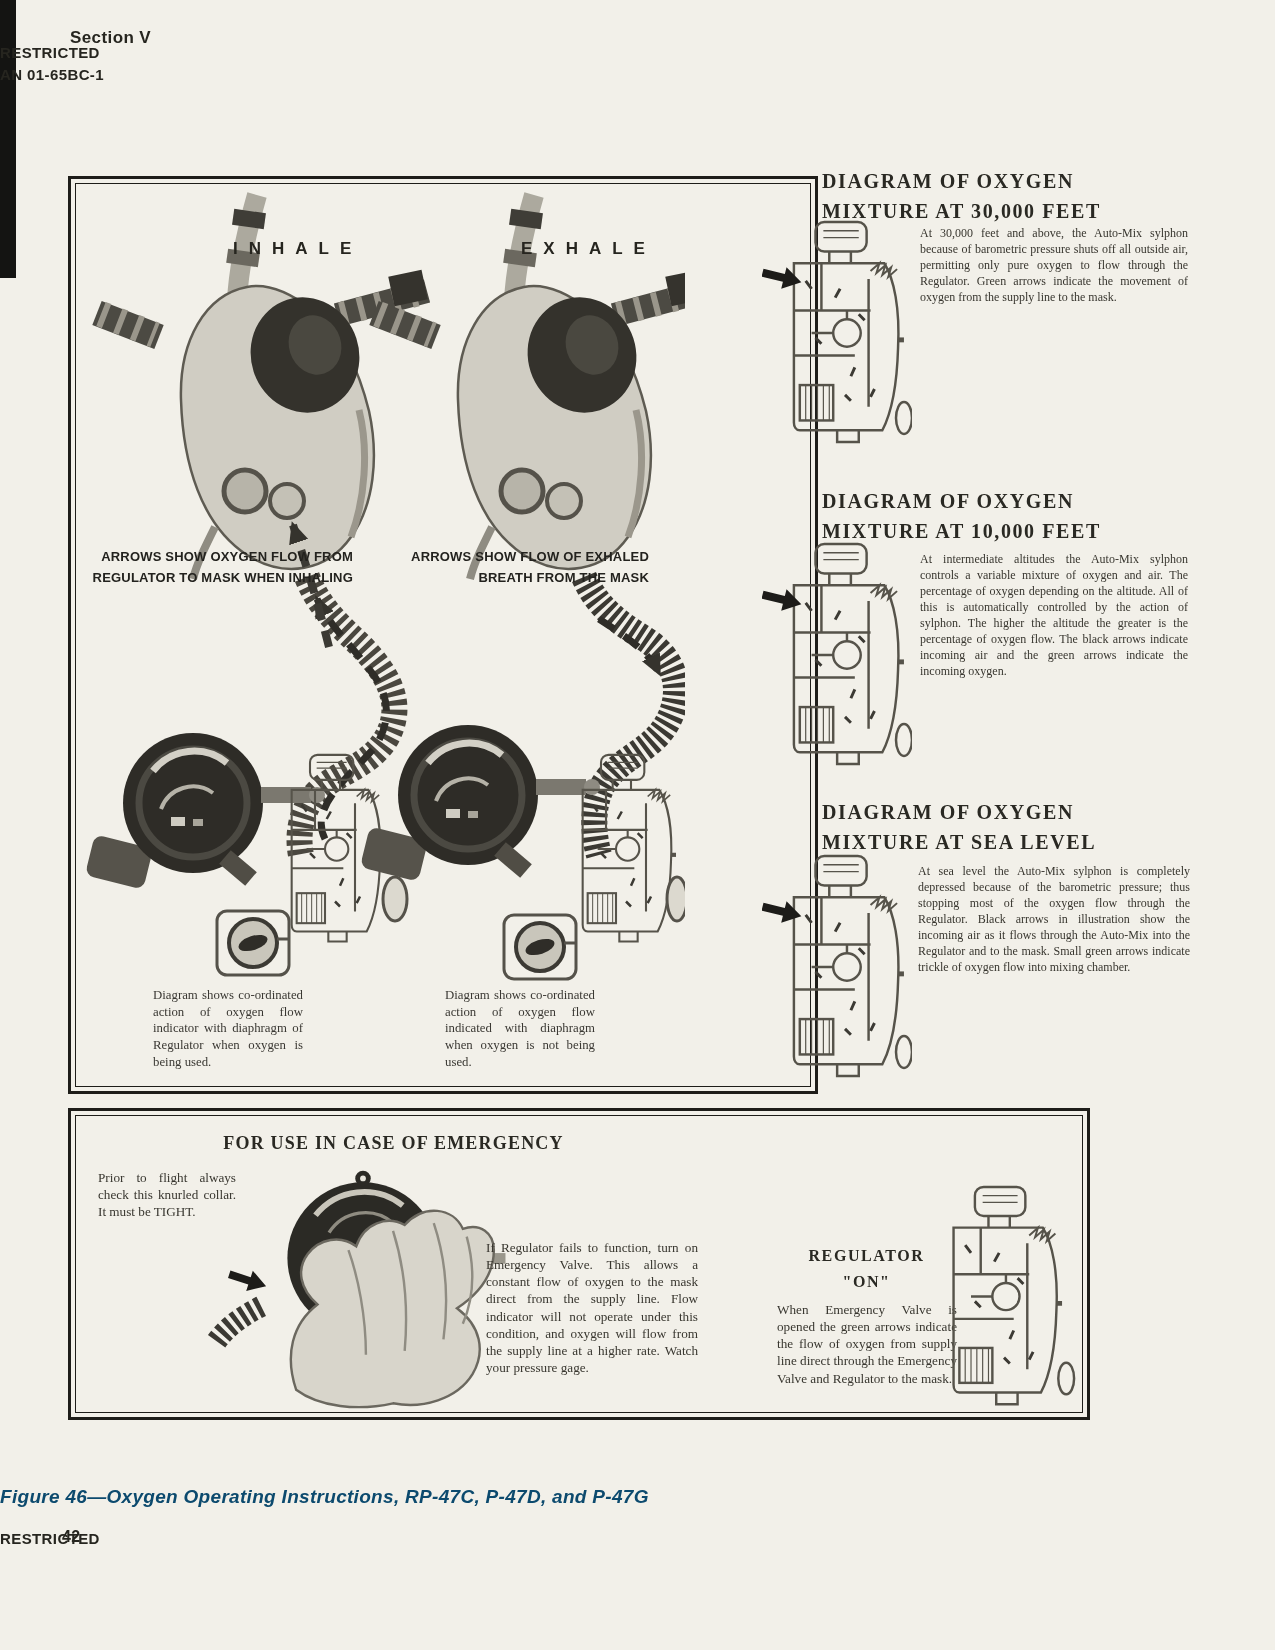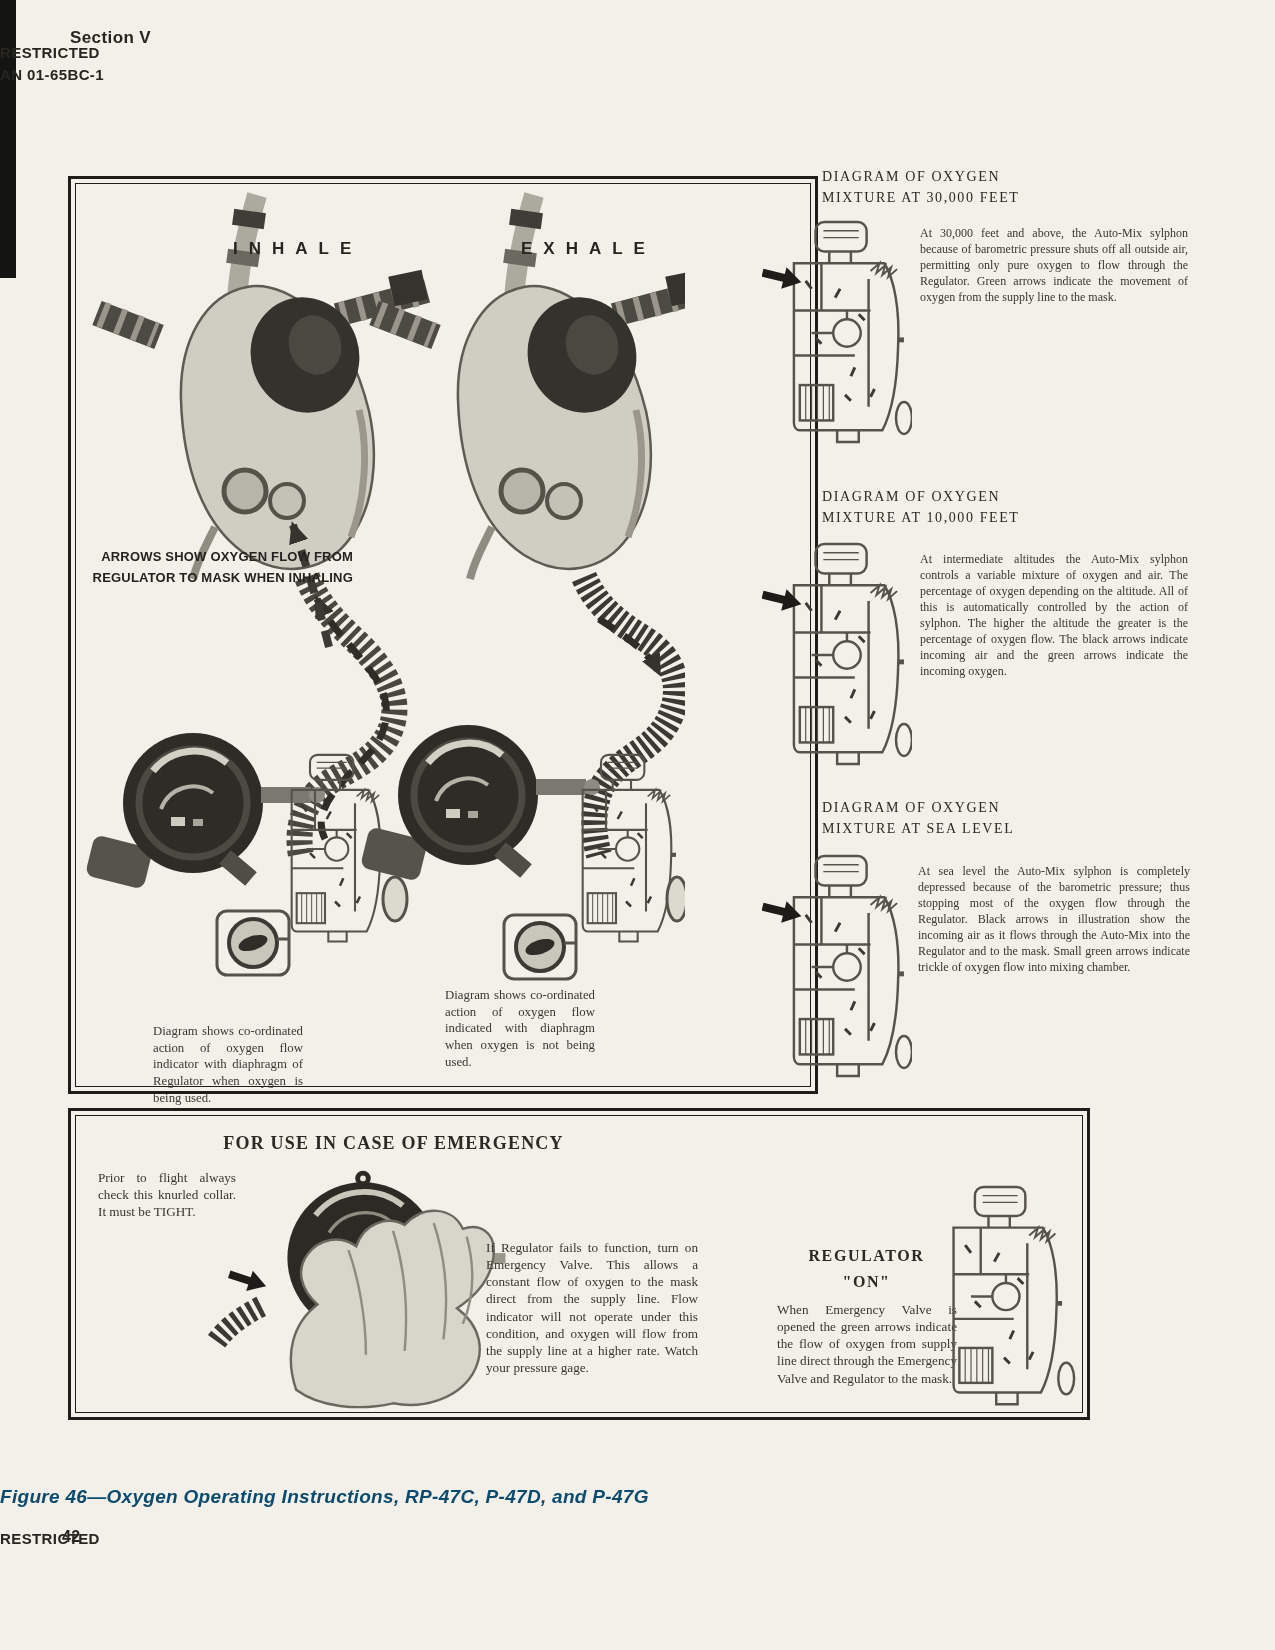--- a/index.html
+++ b/index.html
@@ -6,21 +6,21 @@
   html,body{width:1275px;height:1650px}
   body{position:relative;background:#f2f0e9;font-family:"Liberation Serif",serif;color:#33312c;overflow:hidden}
   .abs{position:absolute}
   .hdr{font-family:"Liberation Sans",sans-serif;font-weight:bold;font-size:16px;color:#26251f;letter-spacing:.4px}
   .center-col{left:0;width:1160px;text-align:left}
   .double-box{border:3.5px solid #1e1d19}
   .double-box::before{content:"";position:absolute;inset:4px;border:1.6px solid #1e1d19;pointer-events:none}
   .mask-label{font-family:"Liberation Sans",sans-serif;font-weight:bold;font-size:17px;letter-spacing:11px;color:#26251f;white-space:nowrap}
   .flowcap{font-family:"Liberation Sans",sans-serif;font-weight:bold;font-size:13px;line-height:1.6;text-align:right;color:#23221e;letter-spacing:.2px}
   .smallcap{font-size:12.8px;line-height:1.3;text-align:justify;color:#3a3833}
-  .sec-title{font-size:14px;line-height:1.5;letter-spacing:1.6px;color:#2a2923;font-weight:normal}
+  .sec-title{font-size:20px;line-height:1.5;letter-spacing:1.6px;color:#2a2923;font-weight:bold}
   .sec-body{font-size:12px;line-height:1.33;text-align:justify;color:#38362f}
   .emg-title{font-size:18px;font-weight:bold;letter-spacing:1.2px;color:#2a2923;text-align:center}
   .emg-on{font-size:16px;font-weight:bold;letter-spacing:1.6px;text-align:center;line-height:1.6;color:#2a2923}
   .emg-body{font-size:13.2px;line-height:1.3;text-align:justify;color:#38362f}
   .figcap{font-family:"Liberation Sans",sans-serif;font-style:italic;font-weight:bold;font-size:19px;color:#0c4a6e;letter-spacing:.3px}
   .blackbar{background:#141412}
   svg{display:block}
 </style>
 </head>
 <body>
@@ -120,22 +120,26 @@
     <path d="M485 756 h12" stroke="#55524a" stroke-width="3"></path>
   </svg>
 
   <div class="abs mask-label" style="left:162px;top:60px">INHALE</div>
   <div class="abs mask-label" style="left:450px;top:60px">EXHALE</div>
 
   <div class="abs flowcap" style="left:8px;top:368px;width:274px">
     <div>ARROWS SHOW OXYGEN FLOW FROM</div>
     <div>REGULATOR TO MASK WHEN INHALING</div>
   </div>
-
-  <div class="abs smallcap" style="left:82px;top:844px;width:150px">Diagram shows co-ordinated action of oxygen flow indicator with diaphragm of Regulator when oxygen is being used.</div>
+  <div class="abs flowcap" style="left:318px;top:368px;width:260px">
+    <div>ARROWS SHOW FLOW OF EXHALED</div>
+    <div>BREATH FROM THE MASK</div>
+  </div>
+
+  <div class="abs smallcap" style="left:82px;top:808px;width:150px">Diagram shows co-ordinated action of oxygen flow indicator with diaphragm of Regulator when oxygen is being used.</div>
   <div class="abs smallcap" style="left:374px;top:808px;width:150px">Diagram shows co-ordinated action of oxygen flow indicated with diaphragm when oxygen is not being used.</div>
 </div>
 
 <div class="abs sec-title" style="left:822px;top:166px;width:330px">
   <div>DIAGRAM OF OXYGEN</div>
   <div>MIXTURE AT 30,000 FEET</div>
 </div>
 <svg class="abs" style="left:762px;top:218px" width="150" height="235" viewBox="0 0 150 235">
   <use href="#schematic" x="24" y="2" width="118" height="226"></use>
   <use href="#fat-arrow" transform="translate(0 46) rotate(14 18 13)"></use>

